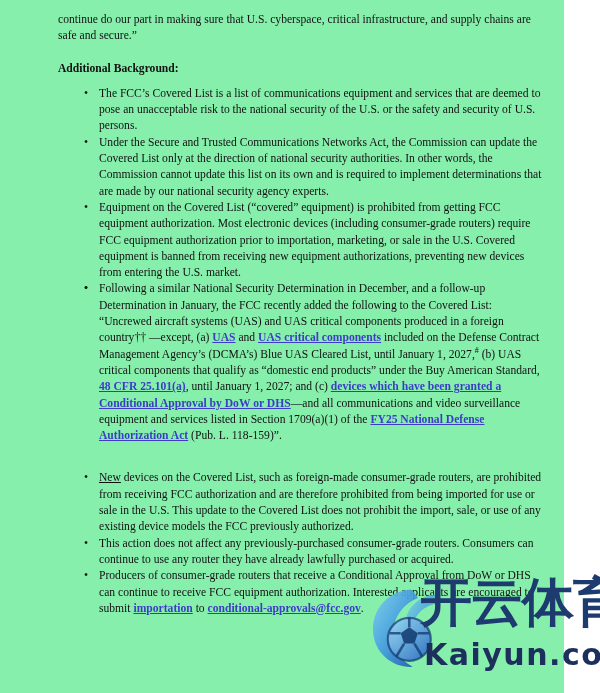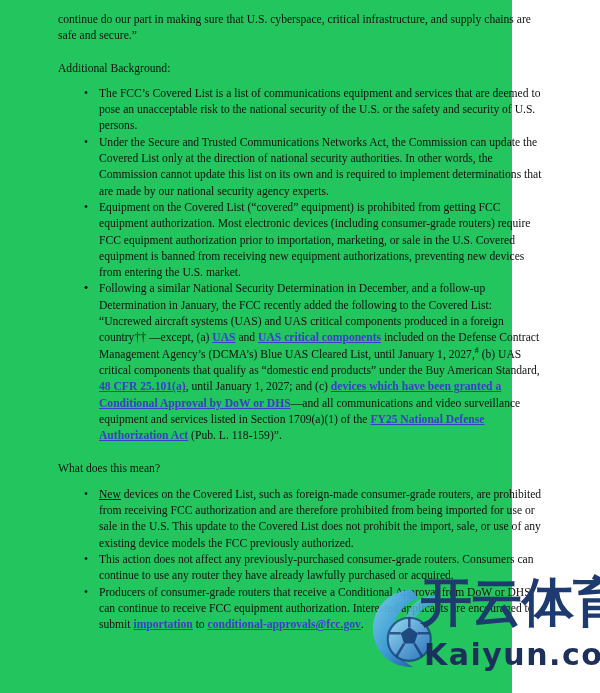--- a/index.html
+++ b/index.html
@@ -12,23 +12,23 @@
     height: 693px;
     position: relative;
     overflow: hidden;
     font-family: "Liberation Serif", "DejaVu Serif", serif;
     color: #111111;
   }
 
   #page {
     position: absolute;
     left: 0; top: 0;
-    width: 512px;
+    width: 564px;
     height: 693px;
-    background: #22c55e;
+    background: #86efac;
   }
 
   .content {
     position: absolute;
     left: 58px;
     top: 12px;
     width: 488px;
   }
 
   p.para {
@@ -36,21 +36,21 @@
     font-size: 11.6px;
     line-height: 16.3px;
     text-align: left;
     text-indent: 0;
   }
 
   h2.section-head {
     margin: 0;
     font-size: 11.6px;
     line-height: 16.3px;
-    font-weight: normal;
+    font-weight: bold;
   }
 
   .spacer-sm { height: 9px; }
   .spacer-md { height: 16px; }
   .spacer-lg { height: 17px; }
 
   ul.bullets {
     margin: 0;
     padding: 0;
     list-style: none;
@@ -161,21 +161,20 @@
       </li>
 
       <li>
         <span class="dot">•</span>
         <span>Following a similar National Security Determination in December, and a follow-up Determination in January, the FCC recently added the following to the Covered List: “Uncrewed aircraft systems (UAS) and UAS critical components produced in a foreign country†† —except,  (a) </span><a class="doclink" href="#">UAS</a><span> and </span><a class="doclink" href="#">UAS critical components</a><span> included on the Defense Contract Management Agency’s (DCMA’s) Blue UAS Cleared List, until January 1, 2027,</span><sup class="fn">#</sup><span>  (b) UAS critical components that qualify as “domestic end products” under the Buy American Standard, </span><a class="doclink" href="#">48 CFR 25.101(a)</a><span>, until January 1, 2027; and (c) </span><a class="doclink" href="#">devices which have been granted a Conditional Approval by DoW or DHS</a><span>—and all communications and video surveillance equipment and services listed in Section 1709(a)(1) of the </span><a class="doclink" href="#">FY25 National Defense Authorization Act</a><span> (Pub. L. 118-159)”.</span>
       </li>
     </ul>
 
     <div class="spacer-lg"></div>
 
-    <h2 class="section-head">What does this mean?</h2>
 
     <div class="spacer-sm"></div>
 
     <ul class="bullets">
       <li>
         <span class="dot">•</span>
         <span class="bold uline">New</span><span> devices on the Covered List, such as foreign-made consumer-grade routers, are prohibited from receiving FCC authorization and are therefore prohibited from being imported for use or sale in the U.S.  This update to the Covered List does not prohibit the import, sale, or use of any existing device models the FCC previously authorized.</span>
       </li>
       <li>
         <span class="dot">•</span>

